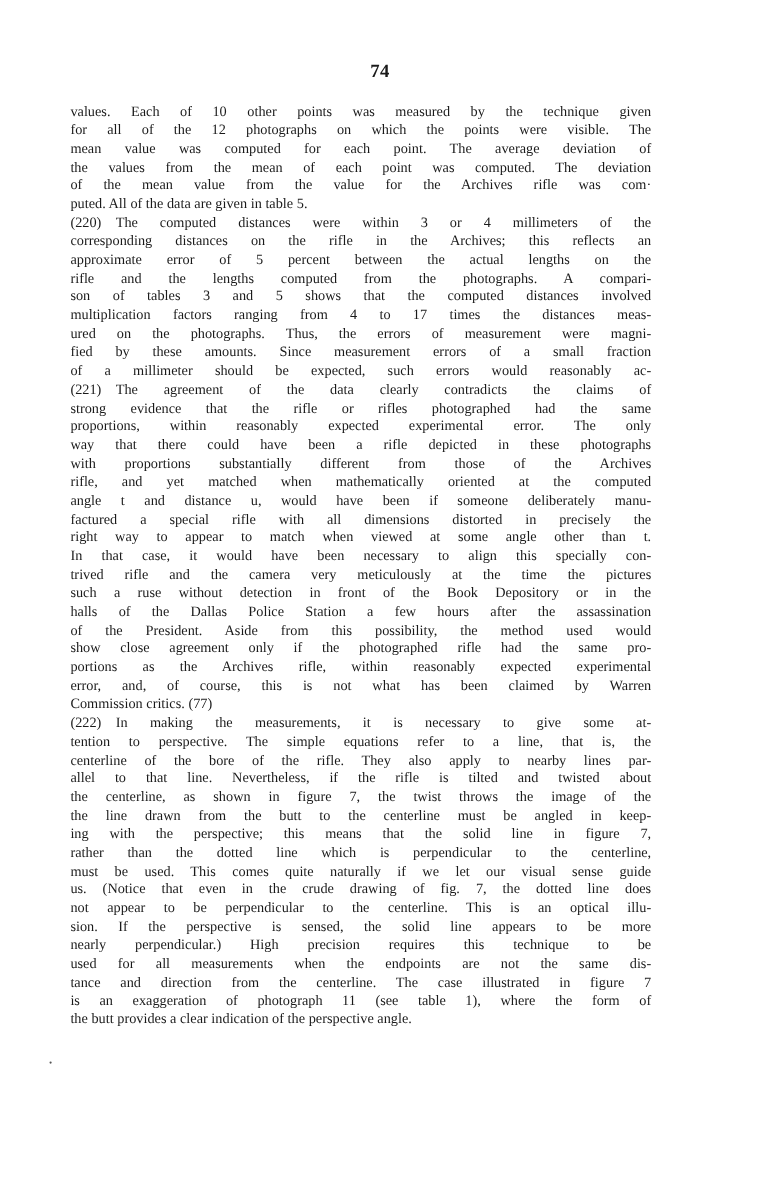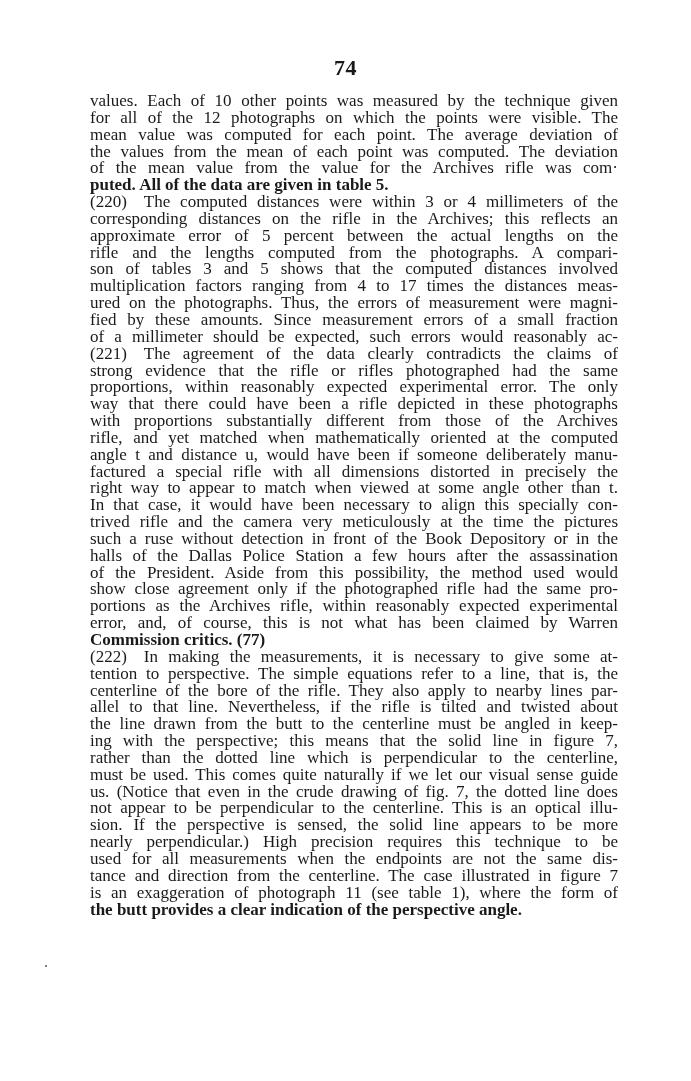--- a/index.html
+++ b/index.html
@@ -14,42 +14,41 @@
       overflow: hidden;
       font-family: "Liberation Serif", "DejaVu Serif", serif;
       color: #1a1a1a;
     }
     .page-number {
       position: absolute;
       top: 55px;
       left: 0;
       width: 691px;
       text-align: center;
-      font-size: 22px;
+      font-size: 17px;
       font-weight: bold;
       letter-spacing: 0.5px;
     }
     .body-text {
       position: absolute;
       top: 93px;
-      left: 90px;
+      left: 64px;
       width: 528px;
-      font-size: 17px;
+      font-size: 13px;
       line-height: 16.85px;
     }
     .line {
       display: block;
       white-space: nowrap;
       text-align: justify;
       text-align-last: justify;
       height: 16.85px;
     }
     .line.last {
       text-align-last: left;
-      font-weight: bold;
     }
     .stray-mark {
       position: absolute;
       left: 45px;
       top: 965px;
       width: 2px;
       height: 2px;
       background: #555;
       border-radius: 1px;
     }
@@ -100,20 +99,21 @@
     <span class="line">portions as the Archives rifle, within reasonably expected experimental</span>
     <span class="line">error, and, of course, this is not what has been claimed by Warren</span>
     <span class="line last">Commission critics. (77)</span>
   </div>
 
   <div>
     <span class="line">(222) In making the measurements, it is necessary to give some at-</span>
     <span class="line">tention to perspective. The simple equations refer to a line, that is, the</span>
     <span class="line">centerline of the bore of the rifle. They also apply to nearby lines par-</span>
     <span class="line">allel to that line. Nevertheless, if the rifle is tilted and twisted about</span>
+    <span class="line">the centerline, as shown in figure 7, the twist throws the image of the</span>
     <span class="line">the line drawn from the butt to the centerline must be angled in keep-</span>
     <span class="line">ing with the perspective; this means that the solid line in figure 7,</span>
     <span class="line">rather than the dotted line which is perpendicular to the centerline,</span>
     <span class="line">must be used. This comes quite naturally if we let our visual sense guide</span>
     <span class="line">us. (Notice that even in the crude drawing of fig. 7, the dotted line does</span>
     <span class="line">not appear to be perpendicular to the centerline. This is an optical illu-</span>
     <span class="line">sion. If the perspective is sensed, the solid line appears to be more</span>
     <span class="line">nearly perpendicular.) High precision requires this technique to be</span>
     <span class="line">used for all measurements when the endpoints are not the same dis-</span>
     <span class="line">tance and direction from the centerline. The case illustrated in figure 7</span>

